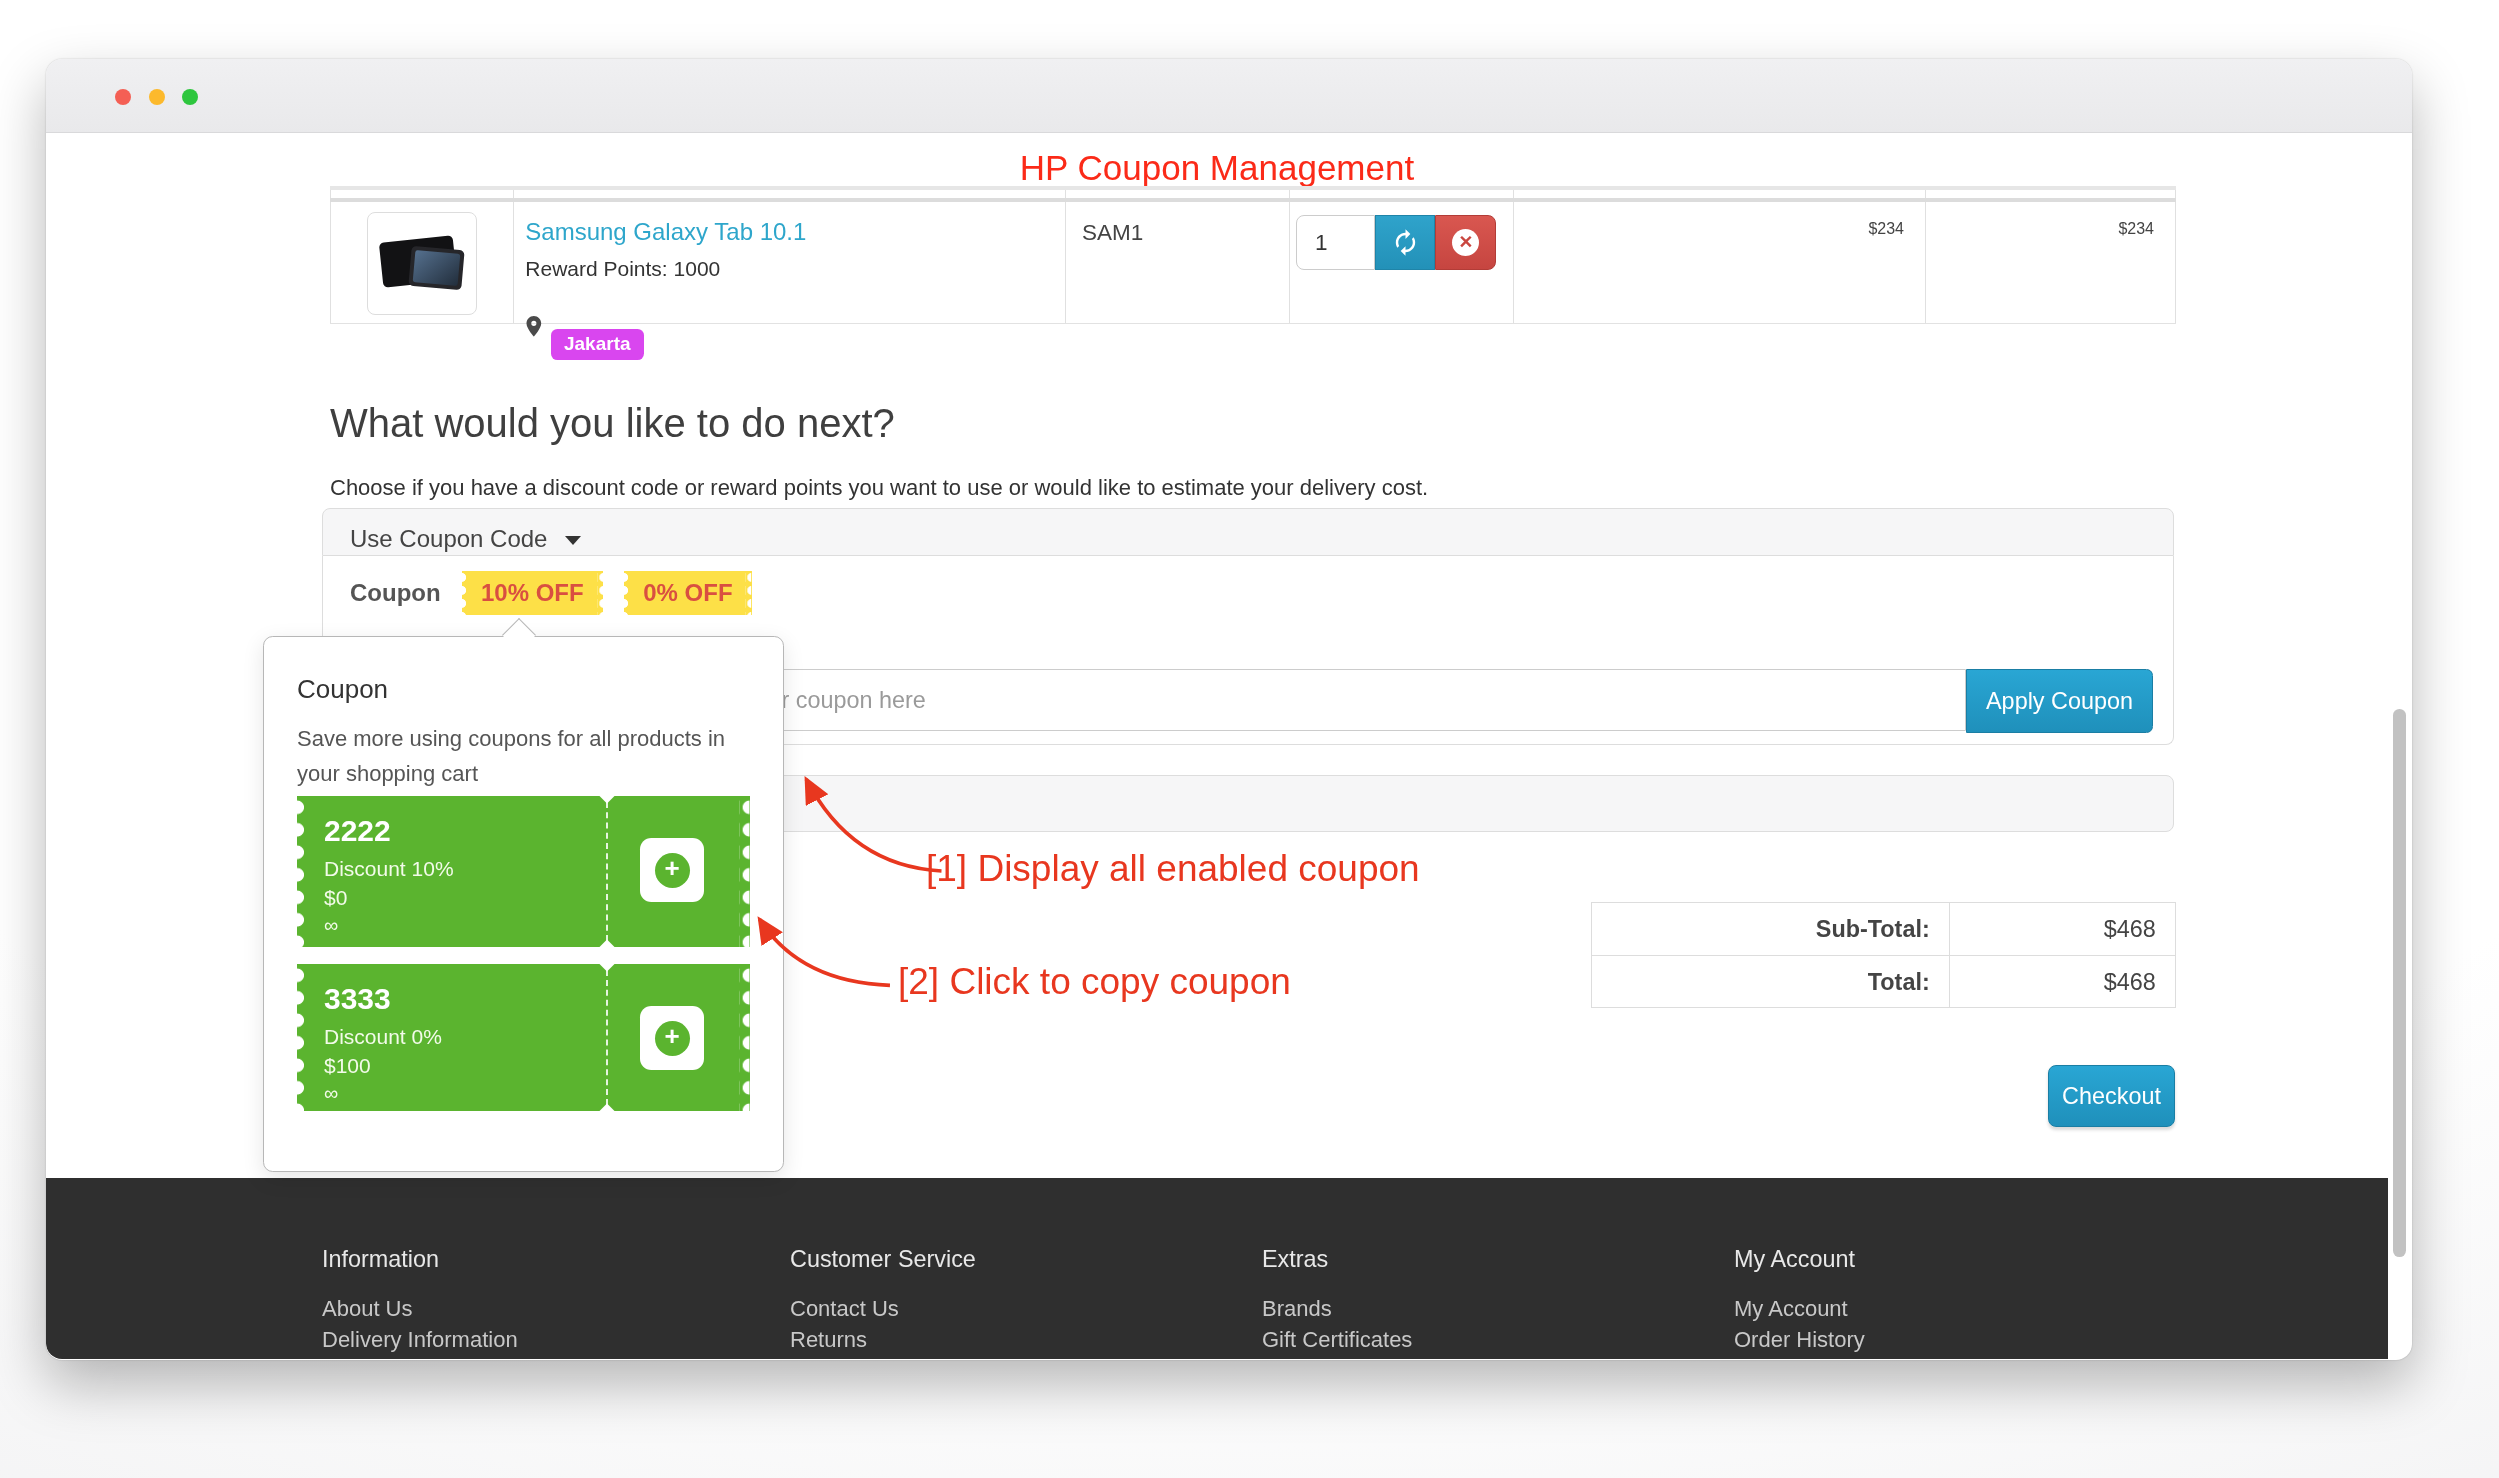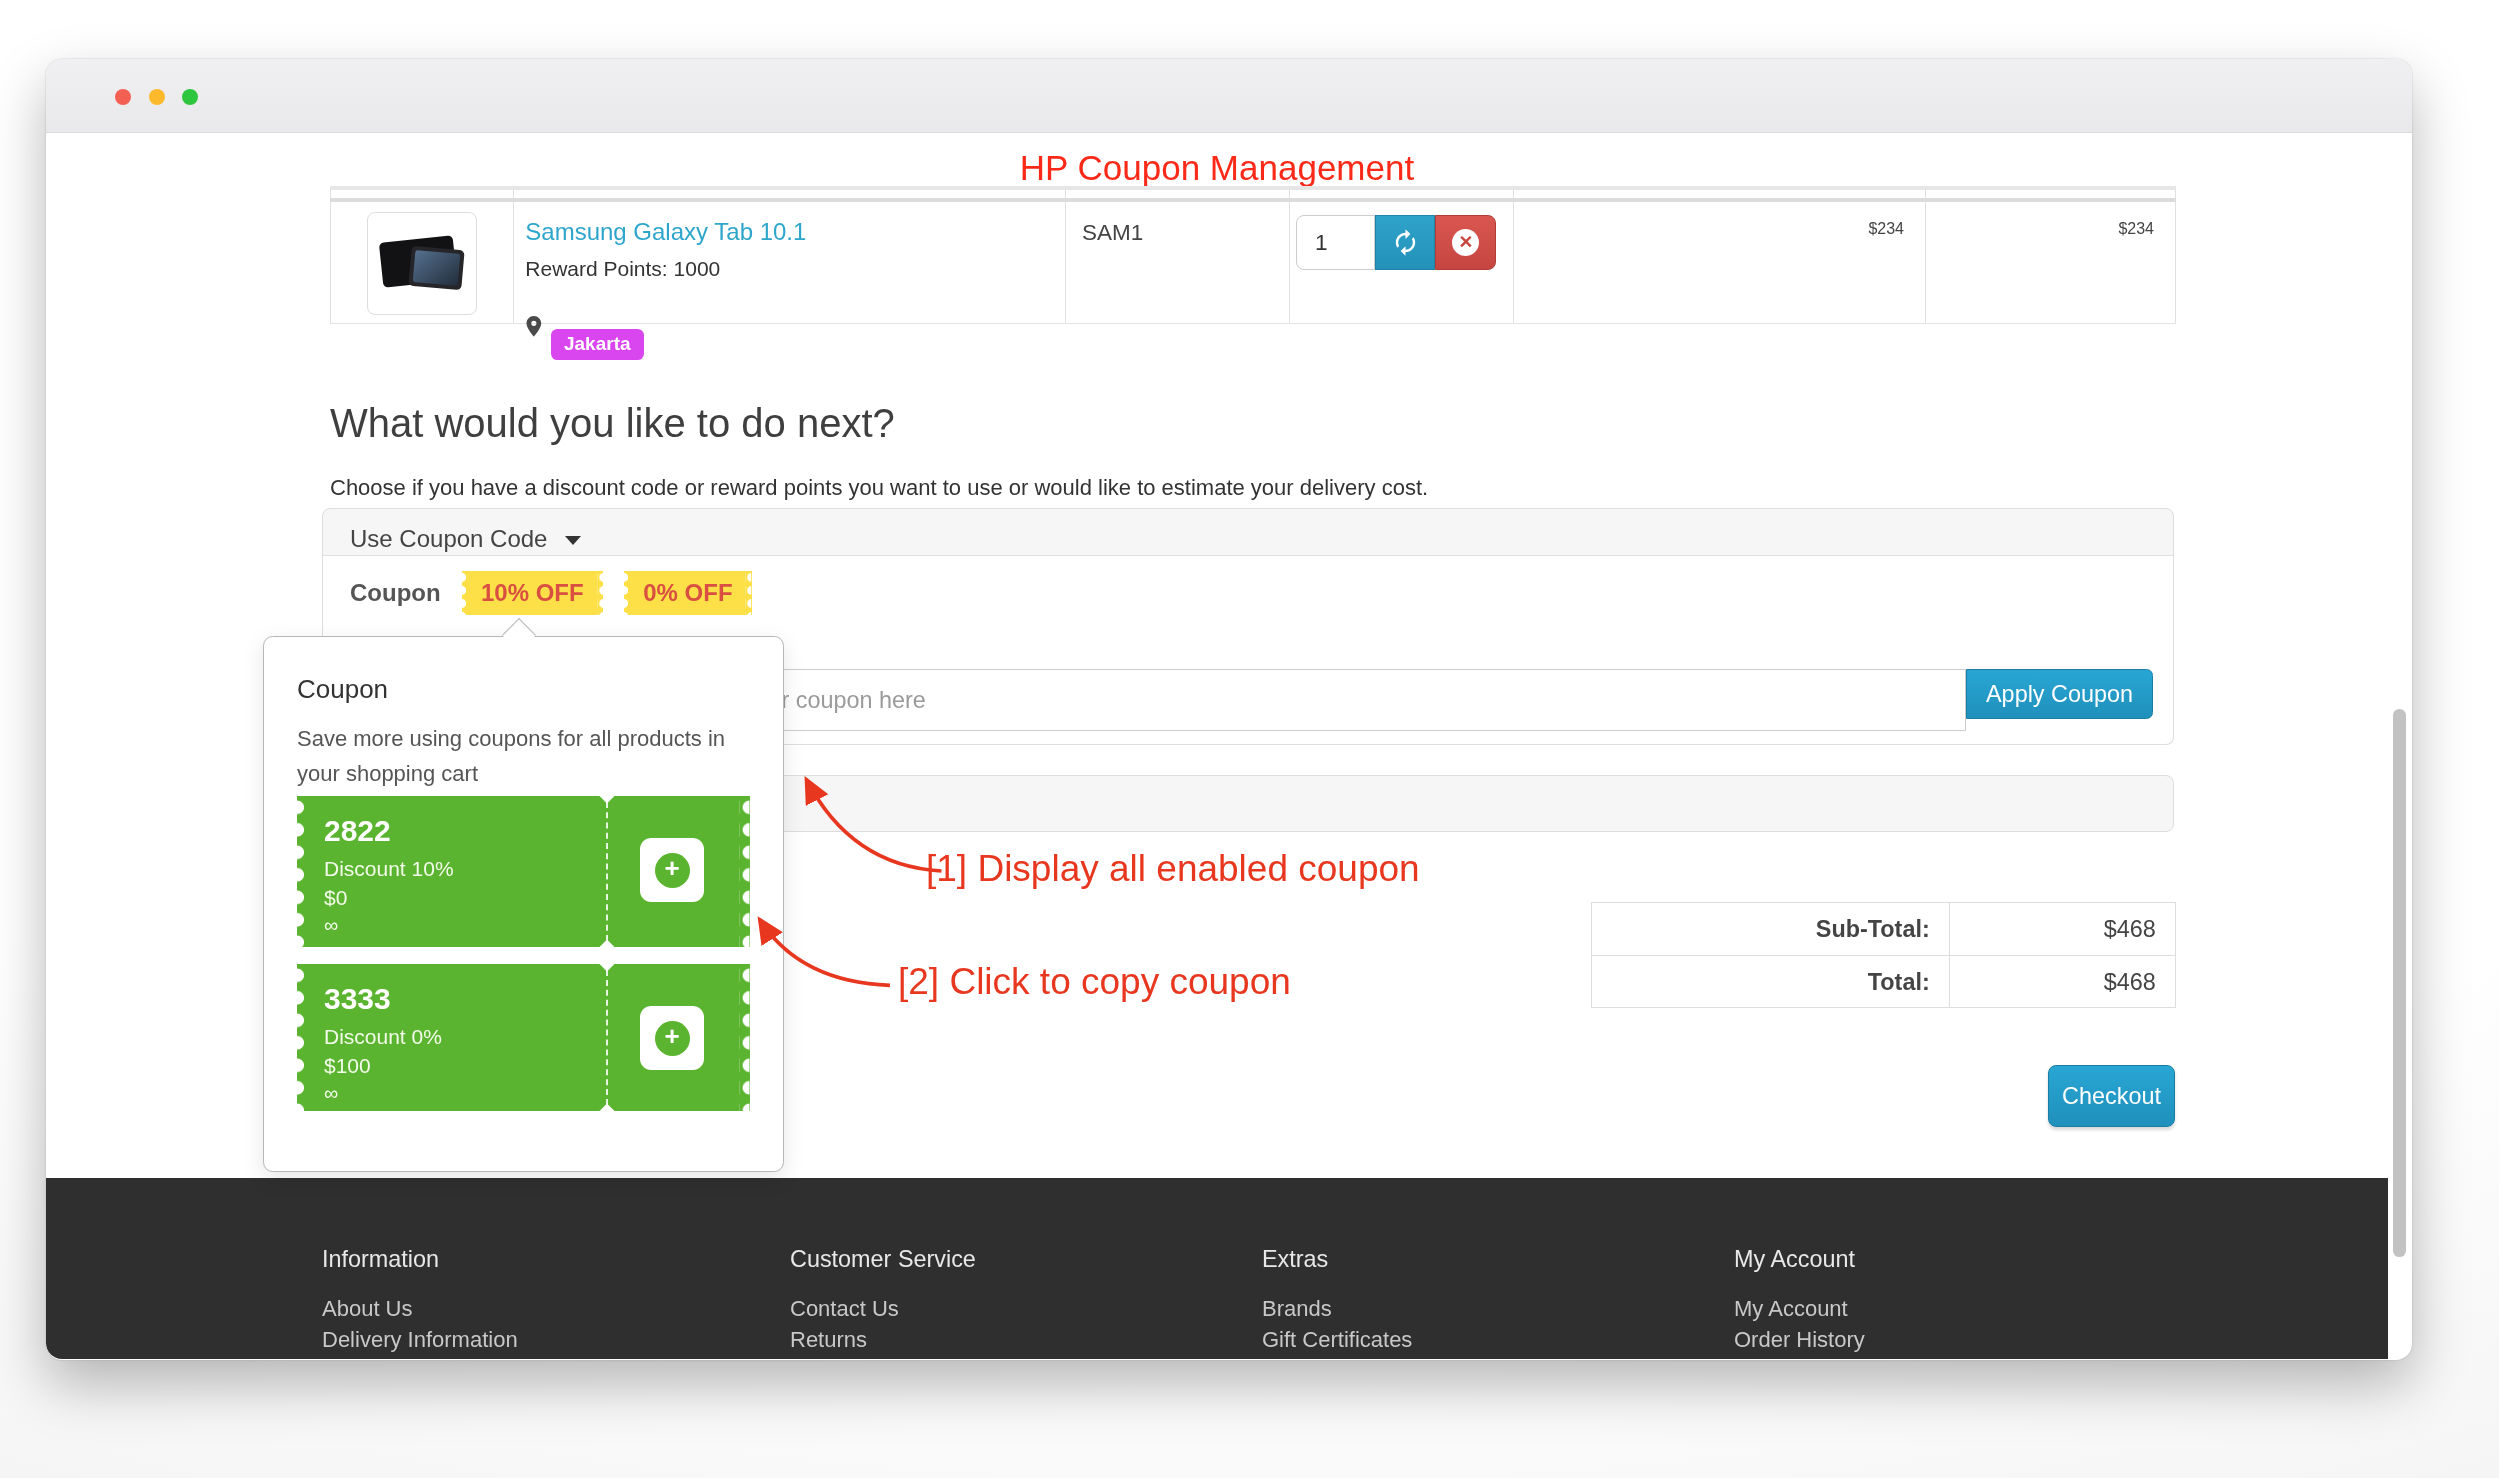--- a/index.html
+++ b/index.html
@@ -71,21 +71,21 @@
   .badge-ticket { position:relative; font-size:24px; font-weight:700; color:#d94f41; background:#fde047;
     padding:8px 19.3px; cursor:pointer; }
   .badge-ticket::before, .badge-ticket::after { content:""; position:absolute; top:0; bottom:0; width:6.4px;
     background-image:radial-gradient(circle at 0 6.4px, #fff 4px, rgba(255,255,255,0) 4.8px);
     background-size:6.4px 13px; background-repeat:repeat-y; }
   .badge-ticket::before{ left:0; } .badge-ticket::after{ right:0; transform:scaleX(-1); }
 
   .coupon-input { position:absolute; left:338px; top:113px; width:1305px; height:62px; border:0.8px solid #ccc;
     border-radius:6.4px 0 0 6.4px; font-size:23.4px; color:#333; padding-left:19.3px; outline:none; font-family:inherit; }
   .coupon-input::placeholder { color:#9a9a9a; }
-  .apply-btn { position:absolute; left:1643px; top:113px; width:187px; height:50px;
+  .apply-btn { position:absolute; left:1643px; top:113px; width:187px; height:64px;
     background:linear-gradient(#29a6d4,#1f90bb); border:0.8px solid #1a7ea4; border-radius:0 6.4px 6.4px 0;
     color:#fff; font-size:23.4px; font-family:inherit; cursor:pointer; }
 
   .bar2 { position:absolute; left:276px; top:716px; width:1852px; height:57px; background:#f6f6f7;
     border:0.8px solid #ddd; border-radius:8px; cursor:pointer; }
 
   
   .totals { position:absolute; left:1545px; top:843px; width:585px; border:0.8px solid #ddd; }
   .totals-row { display:flex; height:52px; }
   .totals-row + .totals-row { border-top:0.8px solid #ddd; }
@@ -278,21 +278,21 @@
   </div>
 
   <div class="scroll-thumb"></div>
 
   <div class="popover">
     <div class="pop-arrow"></div>
     <div class="pop-title">Coupon</div>
     <div class="pop-desc">Save more using coupons for all products in your shopping cart</div>
 
     <div class="ticket t1">
-      <div class="t-code">2822</div>
+      <div class="t-code">2222</div>
       <div class="t-line1">Discount 10%</div>
       <div class="t-line2">$0</div>
       <div class="t-inf">∞</div>
       <div class="t-divider"></div>
       <div class="t-add">
         <div class="t-plus">+</div>
       </div>
     </div>
 
     <div class="ticket t2">

